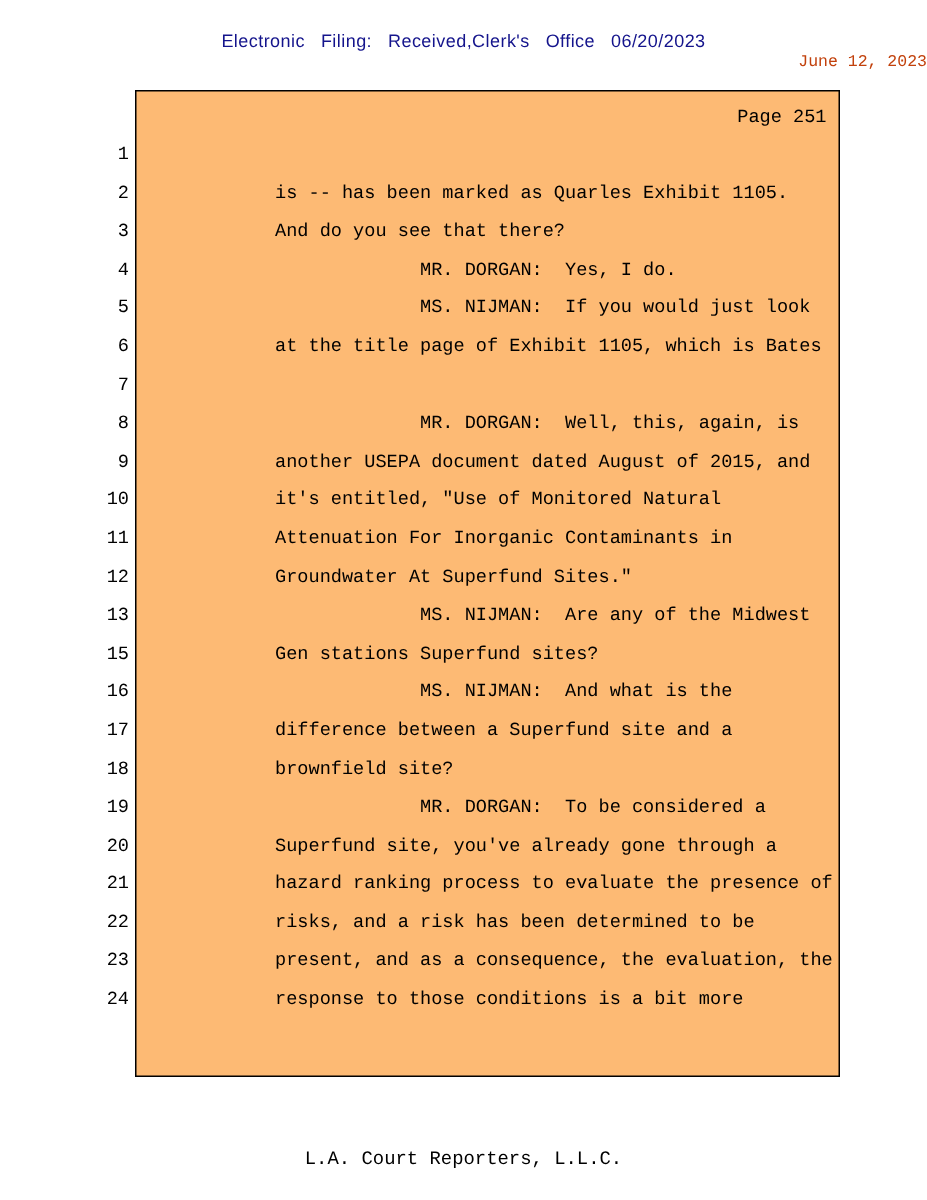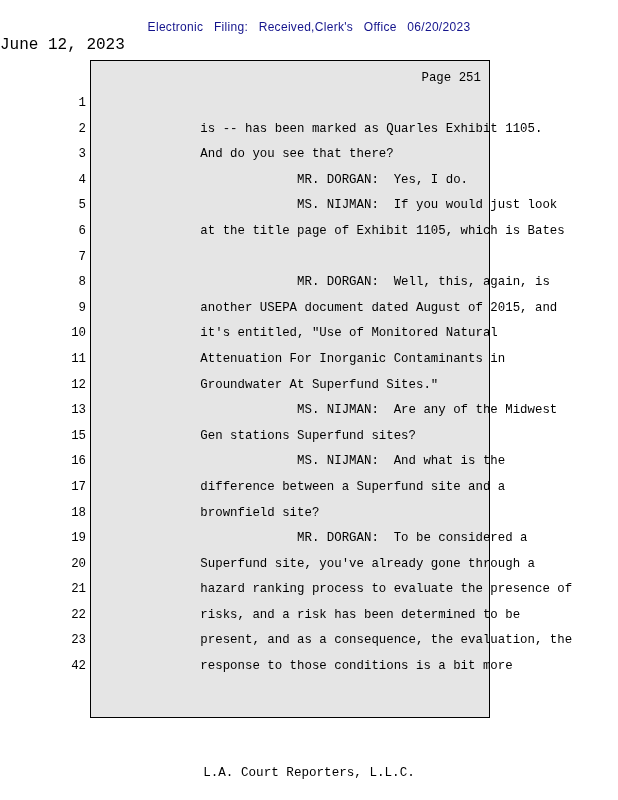--- a/index.html
+++ b/index.html
@@ -27,35 +27,35 @@
     letter-spacing: 0.3px;
     word-spacing: 7px;
     color: #14148c;
     white-space: pre;
   }
   .transcript-date {
     position: absolute;
     top: 36px;
     left: 0;
     width: 100%;
-    text-align: left;
-    font-family: "Liberation Mono", monospace;
-    font-size: 16px;
-    color: #000000;
+    text-align: right;
+    font-family: "Liberation Mono", monospace;
+    font-size: 11px;
+    color: #c2410c;
     white-space: pre;
   }
   .transcript-box {
     position: absolute;
     left: 90px;
     top: 60px;
-    width: 400px;
+    width: 470px;
     height: 658px;
     border: 1px solid #000000;
     box-sizing: border-box;
-    background: #e5e5e5;
+    background: #fdba74;
   }
   .page-number-label {
     position: absolute;
     top: 10px;
     right: 8px;
     font-family: "Liberation Mono", monospace;
     font-size: 12.4px;
     white-space: pre;
   }
   .transcript-lines {
@@ -76,21 +76,20 @@
     position: absolute;
     left: -53px;
     top: 0;
     width: 30px;
     text-align: right;
     white-space: pre;
   }
   .line-text {
     display: inline-block;
     white-space: pre;
-    margin-left: 17px;
   }
   .footer {
     position: absolute;
     top: 733px;
     left: 0;
     width: 100%;
     text-align: center;
     font-family: "Liberation Mono", monospace;
     font-size: 12.6px;
     line-height: 16px;
@@ -195,21 +194,21 @@
 
         <div class="transcript-line">
           <span class="line-number">22</span><span class="line-text">present, and as a consequence, the evaluation, the</span>
         </div>
 
         <div class="transcript-line">
           <span class="line-number">23</span><span class="line-text">response to those conditions is a bit more</span>
         </div>
 
         <div class="transcript-line">
-          <span class="line-number">42</span>
+          <span class="line-number">24</span>
         </div>
       </div>
 
   </div>
 
   <div class="footer">
     <div>L.A. Court Reporters, L.L.C.</div>
     
   </div>
 

